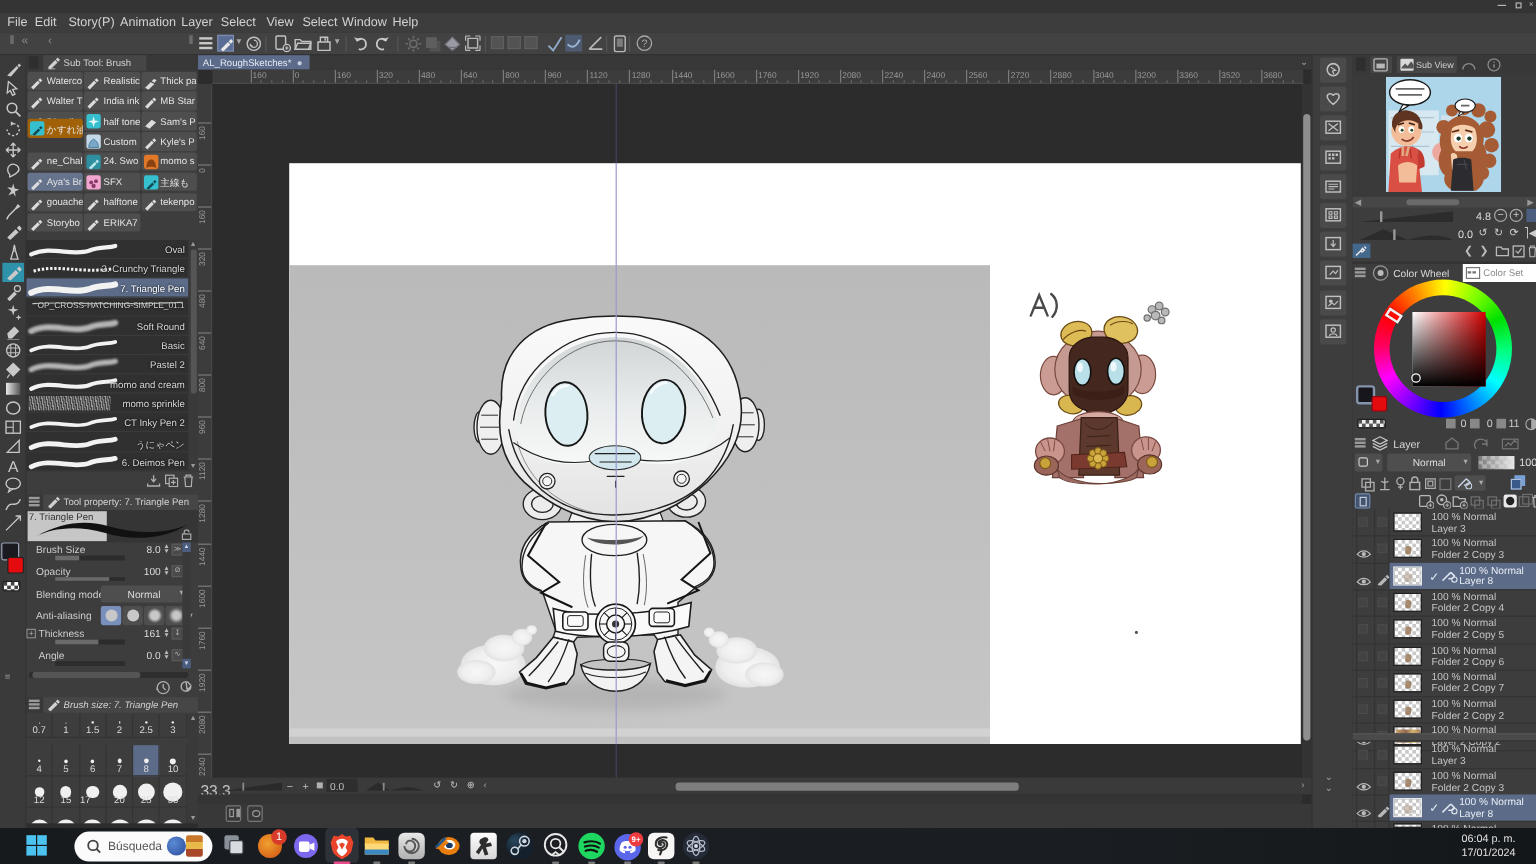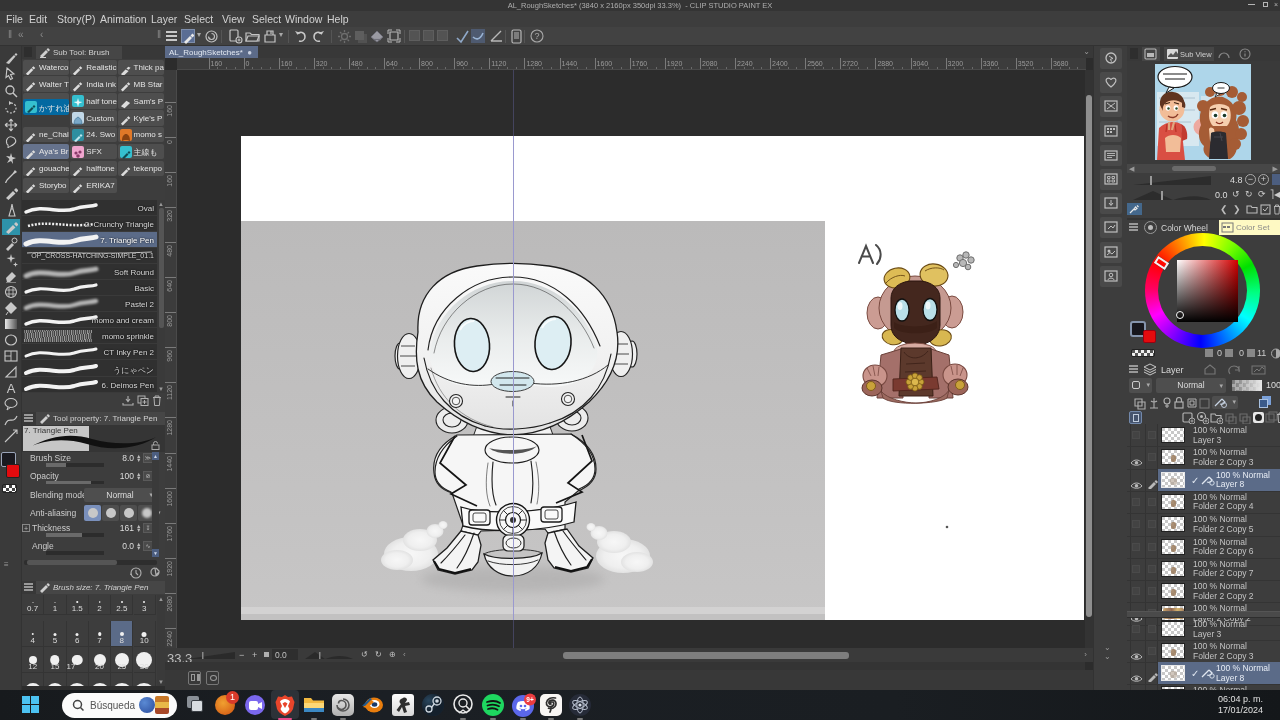--- a/index.html
+++ b/index.html
@@ -1,19 +1,18 @@
 <!DOCTYPE html>
 <html><head><meta charset="utf-8"><style>
 *{margin:0;padding:0;box-sizing:border-box;}
 html,body{width:1280px;height:720px;overflow:hidden;}
 body{font-family:"Liberation Sans",sans-serif;background:#2d2d2d;position:relative;}
 .abs{position:absolute;}
 </style></head><body>
 <div class="abs" style="left:0;top:0;width:1280px;height:11px;background:#343434;">
-<div class="abs" style="left:0;width:1280px;top:1px;text-align:center;font-size:7.5px;color:#aeaeae;">AL_RoughSketches* (3840 x 2160px 350dpi 33.3%)&nbsp; - CLIP STUDIO PAINT EX</div>
 <div class="abs" style="right:25px;top:4px;width:7px;height:1px;background:#b5b5b5;"></div>
 <div class="abs" style="right:12px;top:2px;width:5px;height:5px;border:1px solid #b5b5b5;"></div>
 <div class="abs" style="right:2px;top:1px;color:#b5b5b5;font-size:7px;">×</div>
 </div>
 <div class="abs" style="left:0;top:11px;width:1280px;height:16px;background:#3d3d3d;color:#d2d2d2;font-size:10.5px;">
     <span class="abs" style="left:6px;top:2px;">File</span>
     <span class="abs" style="left:29px;top:2px;">Edit</span>
     <span class="abs" style="left:57px;top:2px;">Story(P)</span>
     <span class="abs" style="left:100px;top:2px;">Animation</span>
     <span class="abs" style="left:151px;top:2px;">Layer</span>
@@ -263,21 +262,21 @@
           </svg></div>
       </div>
       <div class="abs" style="left:16px;top:3.5px;font-size:8px;color:#e4e4e4;white-space:nowrap;">half tone</div>
     </div>
     <div class="abs" style="left:95.6px;top:47.2px;width:46.3px;height:15.5px;background:#4e4e4e;border-radius:2px;overflow:hidden;">
       <div class="abs" style="left:2px;top:2px;"><svg width="11" height="11" viewBox="0 0 12 12">
           <path d="M1 9 L7 3 l4 2.5 L5 11.3z" fill="#dcdcdc"></path>
         </svg></div>
       <div class="abs" style="left:16px;top:3.5px;font-size:8px;color:#e4e4e4;white-space:nowrap;">Sam's P</div>
     </div>
-    <div class="abs" style="left:1.0px;top:53px;width:46.3px;height:15.5px;background:#0369a1;border-radius:2px;overflow:hidden;font-family:Liberation Mono, monospace;">
+    <div class="abs" style="left:1.0px;top:53px;width:46.3px;height:15.5px;background:#a16207;border-radius:2px;overflow:hidden;font-family:Liberation Mono, monospace;">
       <div class="abs" style="left:2px;top:2px;">
         <div style="width:12px;height:12px;background:#35bfcf;border-radius:2px;"><svg width="12" height="12" viewBox="0 0 12 12">
             <path d="M2 10 L7 5 l1.5 1.5 L4 11z M7.5 4.5 l1.5-1.5 1.5 1.5 -1.5 1.5z" fill="#104a52"></path>
           </svg></div>
       </div>
       <div class="abs" style="left:16px;top:3.5px;font-size:8px;color:#e4e4e4;white-space:nowrap;">かすれ油</div>
     </div>
     <div class="abs" style="left:48.3px;top:64.1px;width:46.3px;height:15.5px;background:#4e4e4e;border-radius:2px;overflow:hidden;">
       <div class="abs" style="left:2px;top:2px;">
         <div style="width:12px;height:12px;background:#c2d8e8;border-radius:2px;"><svg width="12" height="12" viewBox="0 0 12 12">
@@ -1225,21 +1224,21 @@
     </svg>
     <div class="abs" style="left:0;top:172px;width:153px;height:2px;background:#333;"></div>
     <div class="abs" style="left:0;top:174px;width:153px;height:142px;background:#3d3d3d;">
       <div class="abs" style="left:2px;top:3px;width:9px;height:9px;">
         <div style="width:9px;height:1.5px;background:#999;box-shadow:0 3px 0 #999,0 6px 0 #999;"></div>
       </div>
       <div class="abs" style="left:17px;top:1px;width:13px;height:13px;border:1px solid #999;border-radius:50%;">
         <div style="position:absolute;left:3px;top:3px;width:5px;height:5px;background:#bbb;border-radius:50%;"></div>
       </div>
       <div class="abs" style="left:34px;top:3px;font-size:8.5px;color:#d8d8d8;">Color Wheel</div>
-      <div class="abs" style="left:92px;top:0px;width:61px;height:15px;background:#fef9c3;">
+      <div class="abs" style="left:92px;top:0px;width:61px;height:15px;background:#ffffff;">
         <svg style="position:absolute;left:2px;top:2px" width="13" height="11" viewBox="0 0 13 11">
           <rect x="1" y="1" width="11" height="9" fill="none" stroke="#777" stroke-width="1"></rect>
           <path d="M2 4h3v2H2z M6 4h3v2H6z" fill="#777"></path>
         </svg>
         <span style="position:absolute;left:17px;top:3px;font-size:8px;color:#8a8a8a;">Color Set</span>
       </div>
       <div class="abs" style="left:18px;top:13px;width:115px;height:115px;border-radius:50%;
 background:conic-gradient(from 302deg, #ff0000,#ff8000 30deg,#ffff00 60deg,#80ff00 90deg,#00e000 120deg,#00ff80 150deg,#00ffff 180deg,#0080ff 210deg,#0000ff 240deg,#8000ff 270deg,#ff00ff 300deg,#ff0060 330deg,#ff0000 360deg);"></div>
       <div class="abs" style="left:31px;top:26px;width:89px;height:89px;border-radius:50%;background:#3d3d3d;"></div>
       <div class="abs" style="left:28px;top:39px;width:13px;height:8px;border:2px solid #f0f0f0;transform:rotate(33deg);box-shadow:0 0 1px #333;"></div>

